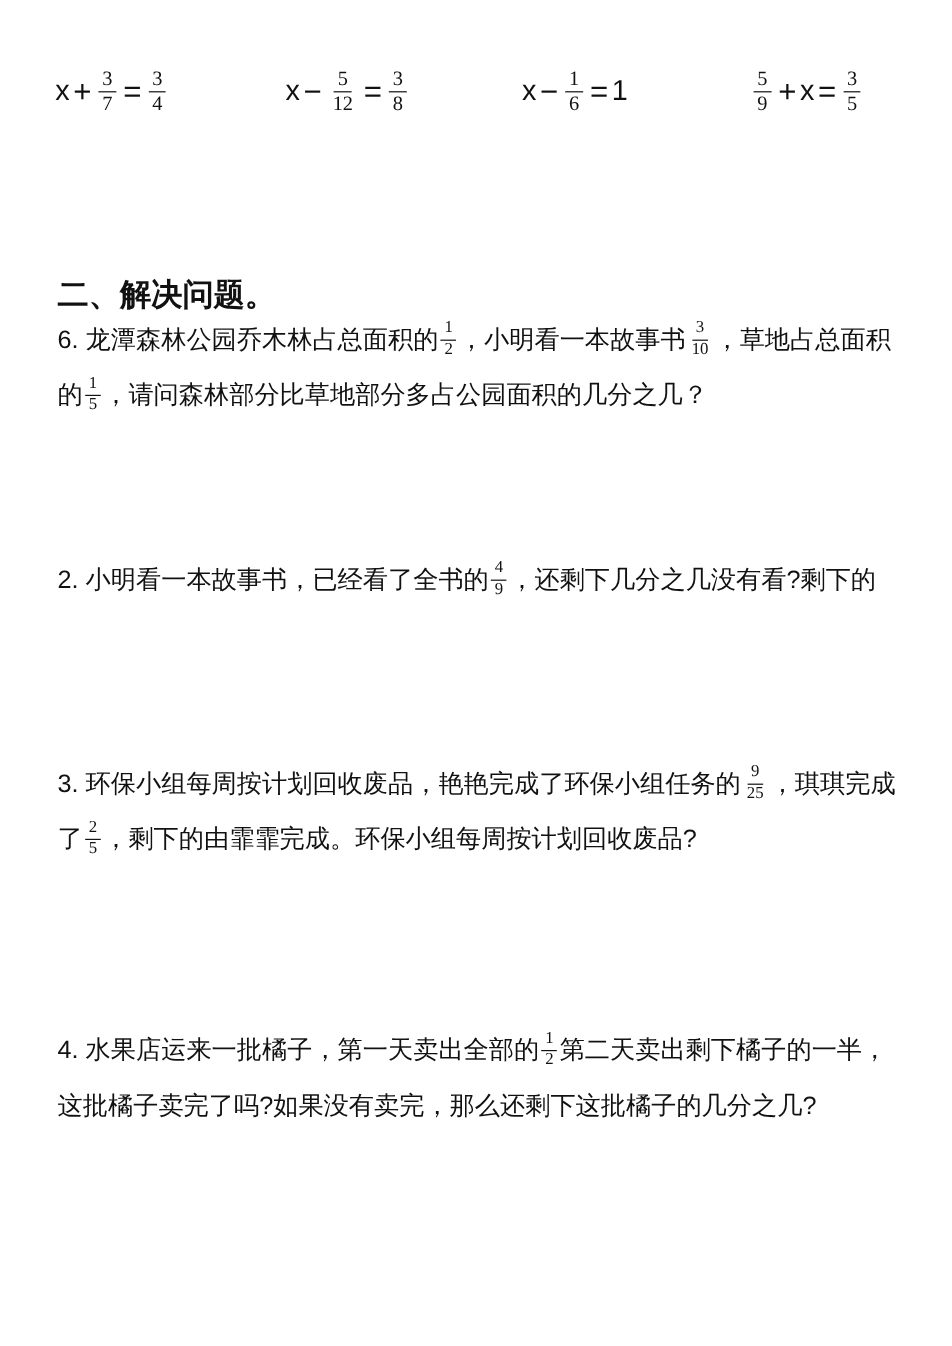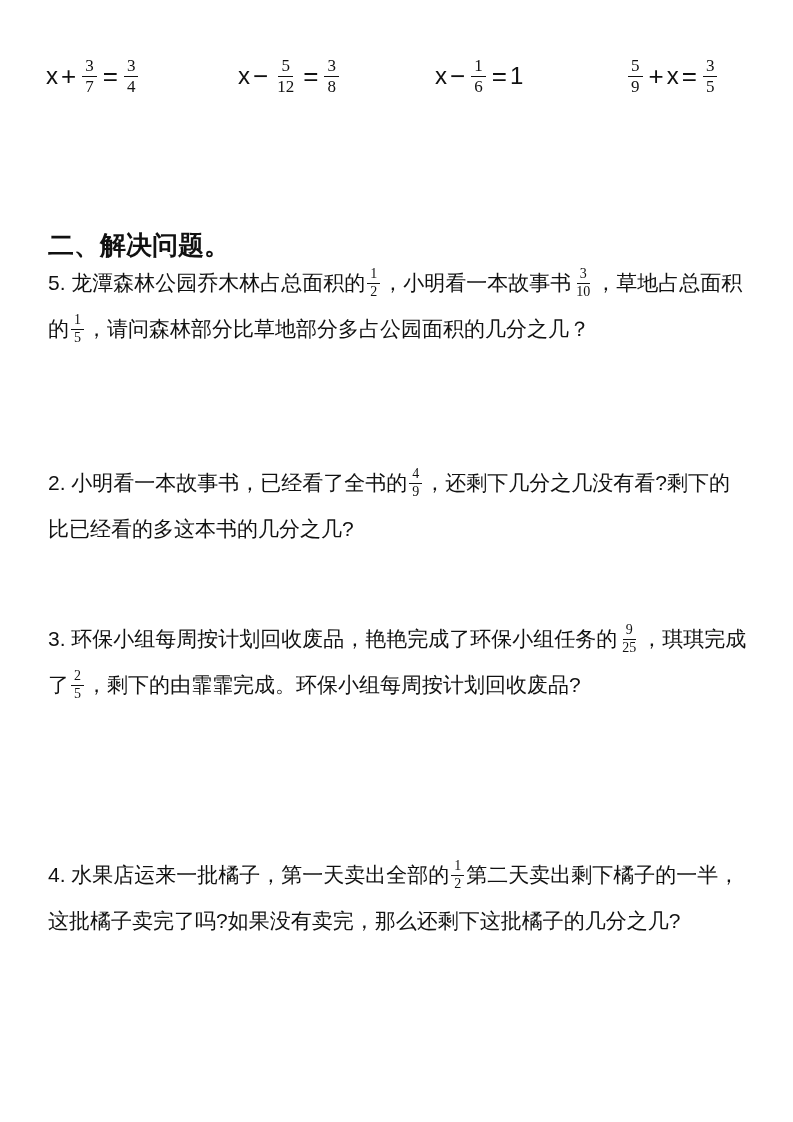--- a/index.html
+++ b/index.html
@@ -40,21 +40,21 @@
   .heading {
     position: absolute; left: 48px; top: 228px; margin: 0;
     font-size: 26px; font-weight: bold; color: #111;
     white-space: pre;
   }
 
   
   .problem { position: absolute; left: 48px; right: 20px; }
   .p1 { top: 260px; }
   .p2 { top: 460px; }
-  .p3 { top: 616px; }
+  .p3 { top: 630px; }
   .p4 { top: 852px; }
   .pline {
     display: flex; align-items: center;
     height: 46px; white-space: pre;
   }
   .pline .txt { font-size: 21px; white-space: pre; }
   .pline .frac { font-size: 14px; margin: 0 2px; }
 </style>
 </head>
 <body>
@@ -109,27 +109,26 @@
         <span class="frac">
           <span class="num">3</span>
           <span class="den">5</span>
         </span>
       </div>
   </div>
 
   <h2 class="heading">二、解决问题。</h2>
 
   <div class="problem p1">
-    <div class="pline"><span class="txt">5. 龙潭森林公园乔木林占总面积的</span><span class="frac"><span class="num">1</span><span class="den">2</span></span><span class="txt">，小明看一本故事书</span><span class="frac"><span class="num">3</span><span class="den">10</span></span><span class="txt">，草地占总面积</span></div>
+    <div class="pline"><span class="txt">6. 龙潭森林公园乔木林占总面积的</span><span class="frac"><span class="num">1</span><span class="den">2</span></span><span class="txt">，小明看一本故事书</span><span class="frac"><span class="num">3</span><span class="den">10</span></span><span class="txt">，草地占总面积</span></div>
     <div class="pline"><span class="txt">的</span><span class="frac"><span class="num">1</span><span class="den">5</span></span><span class="txt">，请问森林部分比草地部分多占公园面积的几分之几？</span></div>
   </div>
 
   <div class="problem p2">
     <div class="pline"><span class="txt">2. 小明看一本故事书，已经看了全书的</span><span class="frac"><span class="num">4</span><span class="den">9</span></span><span class="txt">，还剩下几分之几没有看?剩下的</span></div>
-    <div class="pline"><span class="txt">比已经看的多这本书的几分之几?</span></div>
   </div>
 
   <div class="problem p3">
     <div class="pline"><span class="txt">3. 环保小组每周按计划回收废品，艳艳完成了环保小组任务的</span><span class="frac"><span class="num">9</span><span class="den">25</span></span><span class="txt">，琪琪完成</span></div>
     <div class="pline"><span class="txt">了</span><span class="frac"><span class="num">2</span><span class="den">5</span></span><span class="txt">，剩下的由霏霏完成。环保小组每周按计划回收废品?</span></div>
   </div>
 
   <div class="problem p4">
     <div class="pline"><span class="txt">4. 水果店运来一批橘子，第一天卖出全部的</span><span class="frac"><span class="num">1</span><span class="den">2</span></span><span class="txt">第二天卖出剩下橘子的一半，</span></div>
     <div class="pline"><span class="txt">这批橘子卖完了吗?如果没有卖完，那么还剩下这批橘子的几分之几?</span></div>

